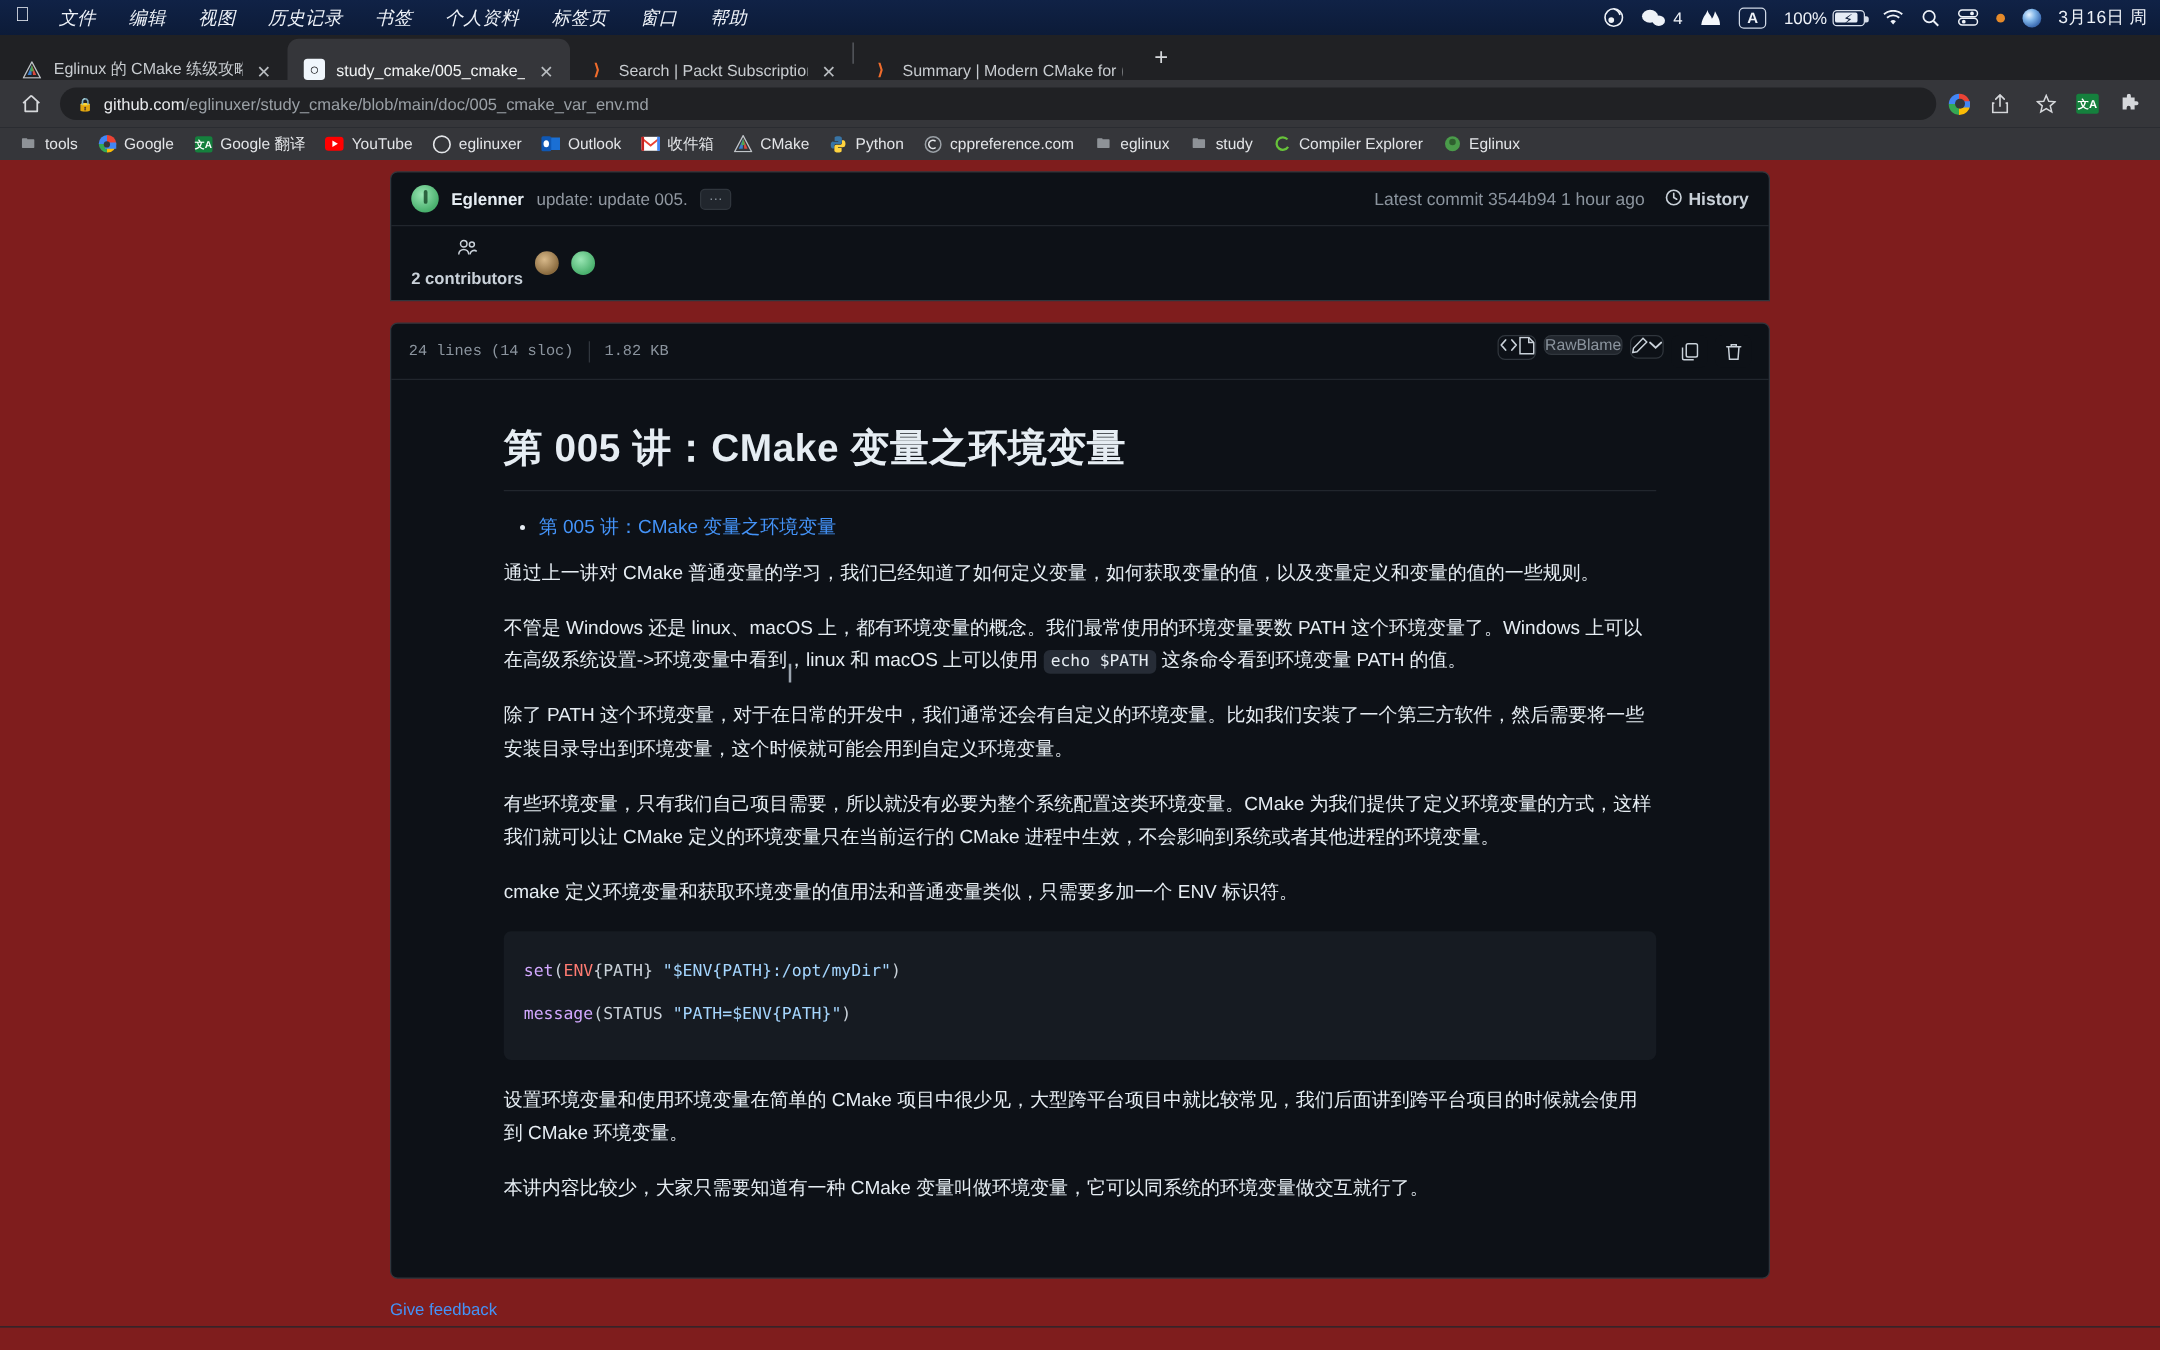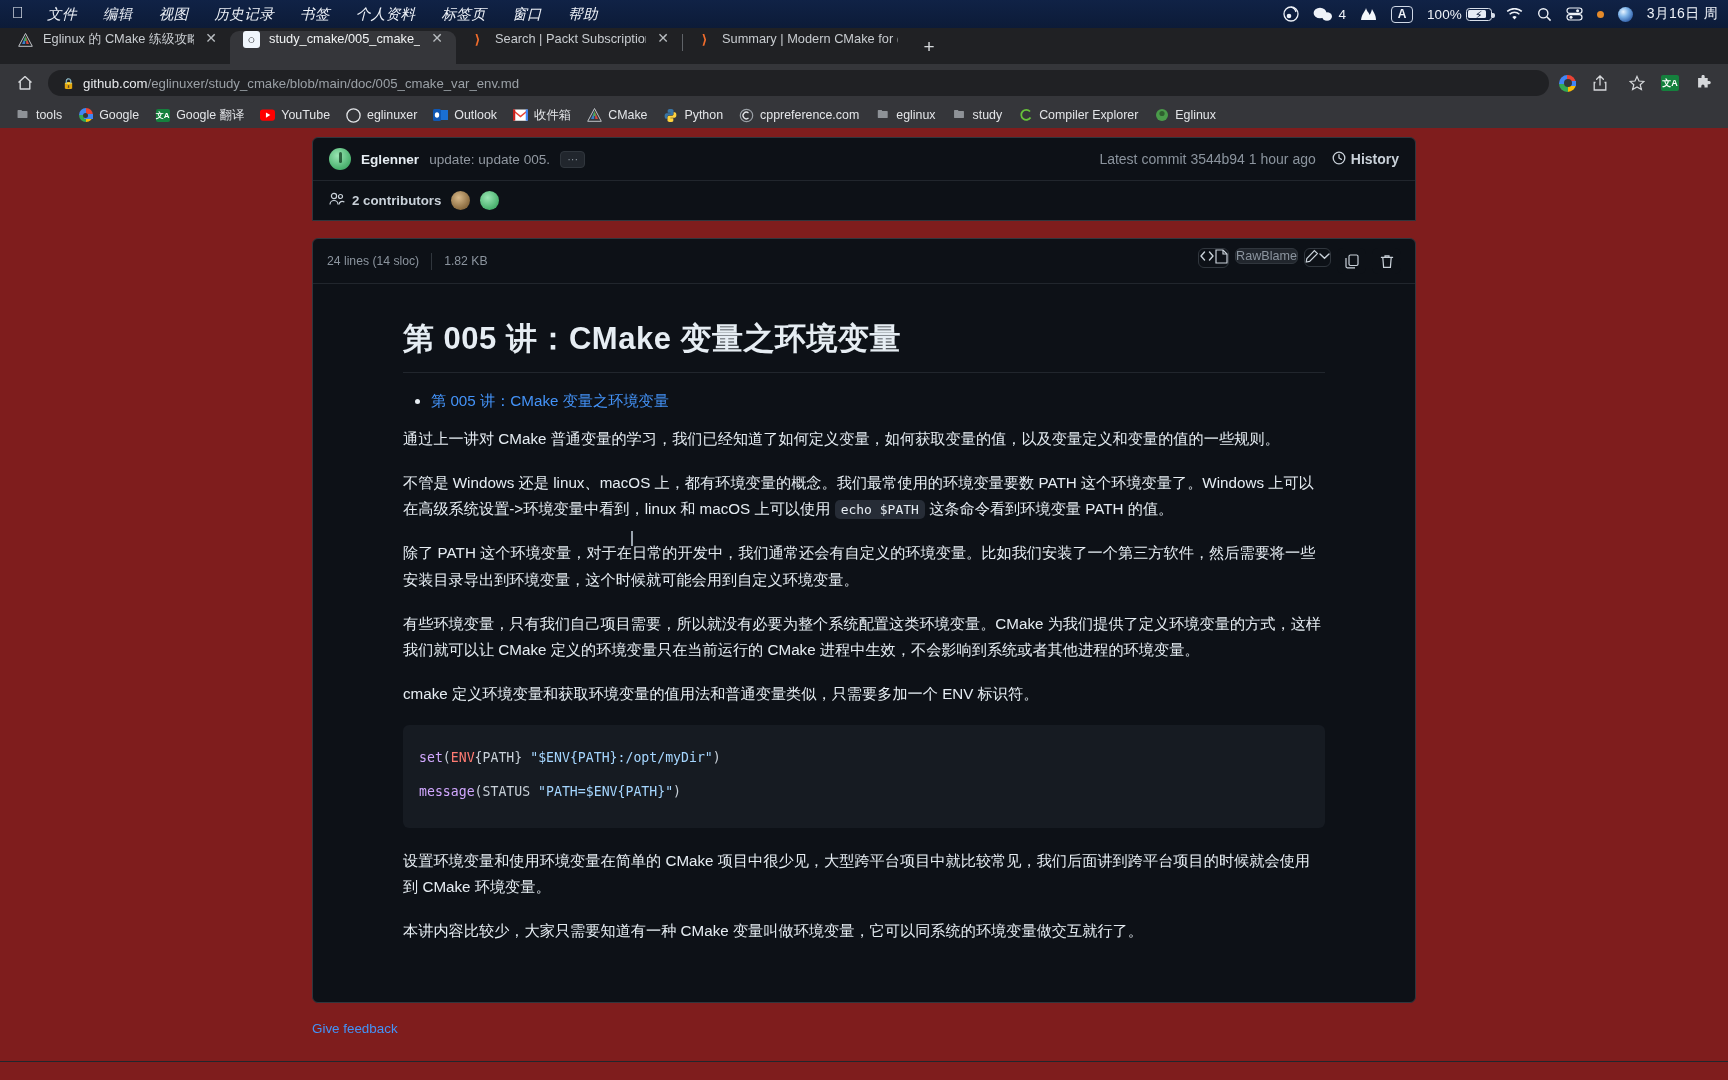--- a/index.html
+++ b/index.html
@@ -53,21 +53,21 @@
   }
   .mac-date { font-size: 14px; letter-spacing: .3px; white-space: nowrap; }
 
   
   .tabstrip {
     height: 36px; background: #202124;
     display: flex; align-items: flex-end; padding-left: 4px;
     position: relative;
   }
   .tab {
-    height: 33px; display: flex; align-items: flex-start; gap: 9px;
+    height: 33px; display: flex; align-items: flex-end; gap: 9px;
     padding: 0 11px 0 13px; min-width: 120px; max-width: 226px;
     border-radius: 9px 9px 0 0; position: relative;
     font-size: 13px; color: #c8ccd0; cursor: default;
   }
   .tab.active { background: #35363a; color: #f1f3f4; }
   .tab .favicon {
     width: 17px; height: 17px; flex: 0 0 17px;
     display: flex; align-items: center; justify-content: center;
     font-size: 13px; border-radius: 3px;
   }
@@ -166,35 +166,35 @@
   .commit-right {
     margin-left:auto; display:flex; align-items:center; gap:16px;
     font-size:14px; color:#8b949e;
   }
   .commit-right .history { color:#c9d1d9; display:flex; align-items:center; gap:5px; font-weight:600; }
   .contrib-row {
     display:flex; align-items:center; gap:10px;
     padding: 10px 16px; border-top: 1px solid #21262d;
     font-size: 13.3px; color: #c9d1d9;
   }
-  .contrib-label { display:flex; align-items:center; gap:7px; font-weight:600; }
+  .contrib-label { display:flex; align-items:center; gap:7px; font-weight:600;flex-direction:column; }
   .mini-av { width:19px; height:19px; border-radius:50%; }
   .mini-av.a { background: radial-gradient(circle at 40% 35%, #d8b98a, #8a6b3f 70%); }
   .mini-av.b { background: radial-gradient(circle at 40% 35%, #9ae6b4, #49b06d 70%); }
 
   .file-box {
     border: 1px solid #30363d; border-top: none; border-radius: 0 0 6px 6px;
     margin-top: 17px; border-top: 1px solid #30363d; border-radius: 6px;
     background: #0d1117;
   }
   .file-toolbar {
     display:flex; align-items:center; padding: 9px 14px;
     border-bottom: 1px solid #21262d; font-size: 12.6px; color:#8b949e;
   }
-  .lines-info { font-family: Liberation Sans, sans-serif; font-size:12.2px; color:#8b949e; }
+  .lines-info { font-family: Liberation Mono, monospace; font-size:12.2px; color:#8b949e; }
   .vsep { width:1px; height:17px; background:#30363d; margin: 0 12px; }
   .tb-right { margin-left:auto; display:flex; align-items:flex-start; gap:6px; }
   .seg {
     display:flex; border:1px solid #30363d; border-radius:6px; overflow:hidden;
     background:#0d1117;
   }
   .seg2 {
     display:flex; border:1px solid #30363d; border-radius:6px; overflow:hidden; background:#21262d;
   }
   .icon-btn {

